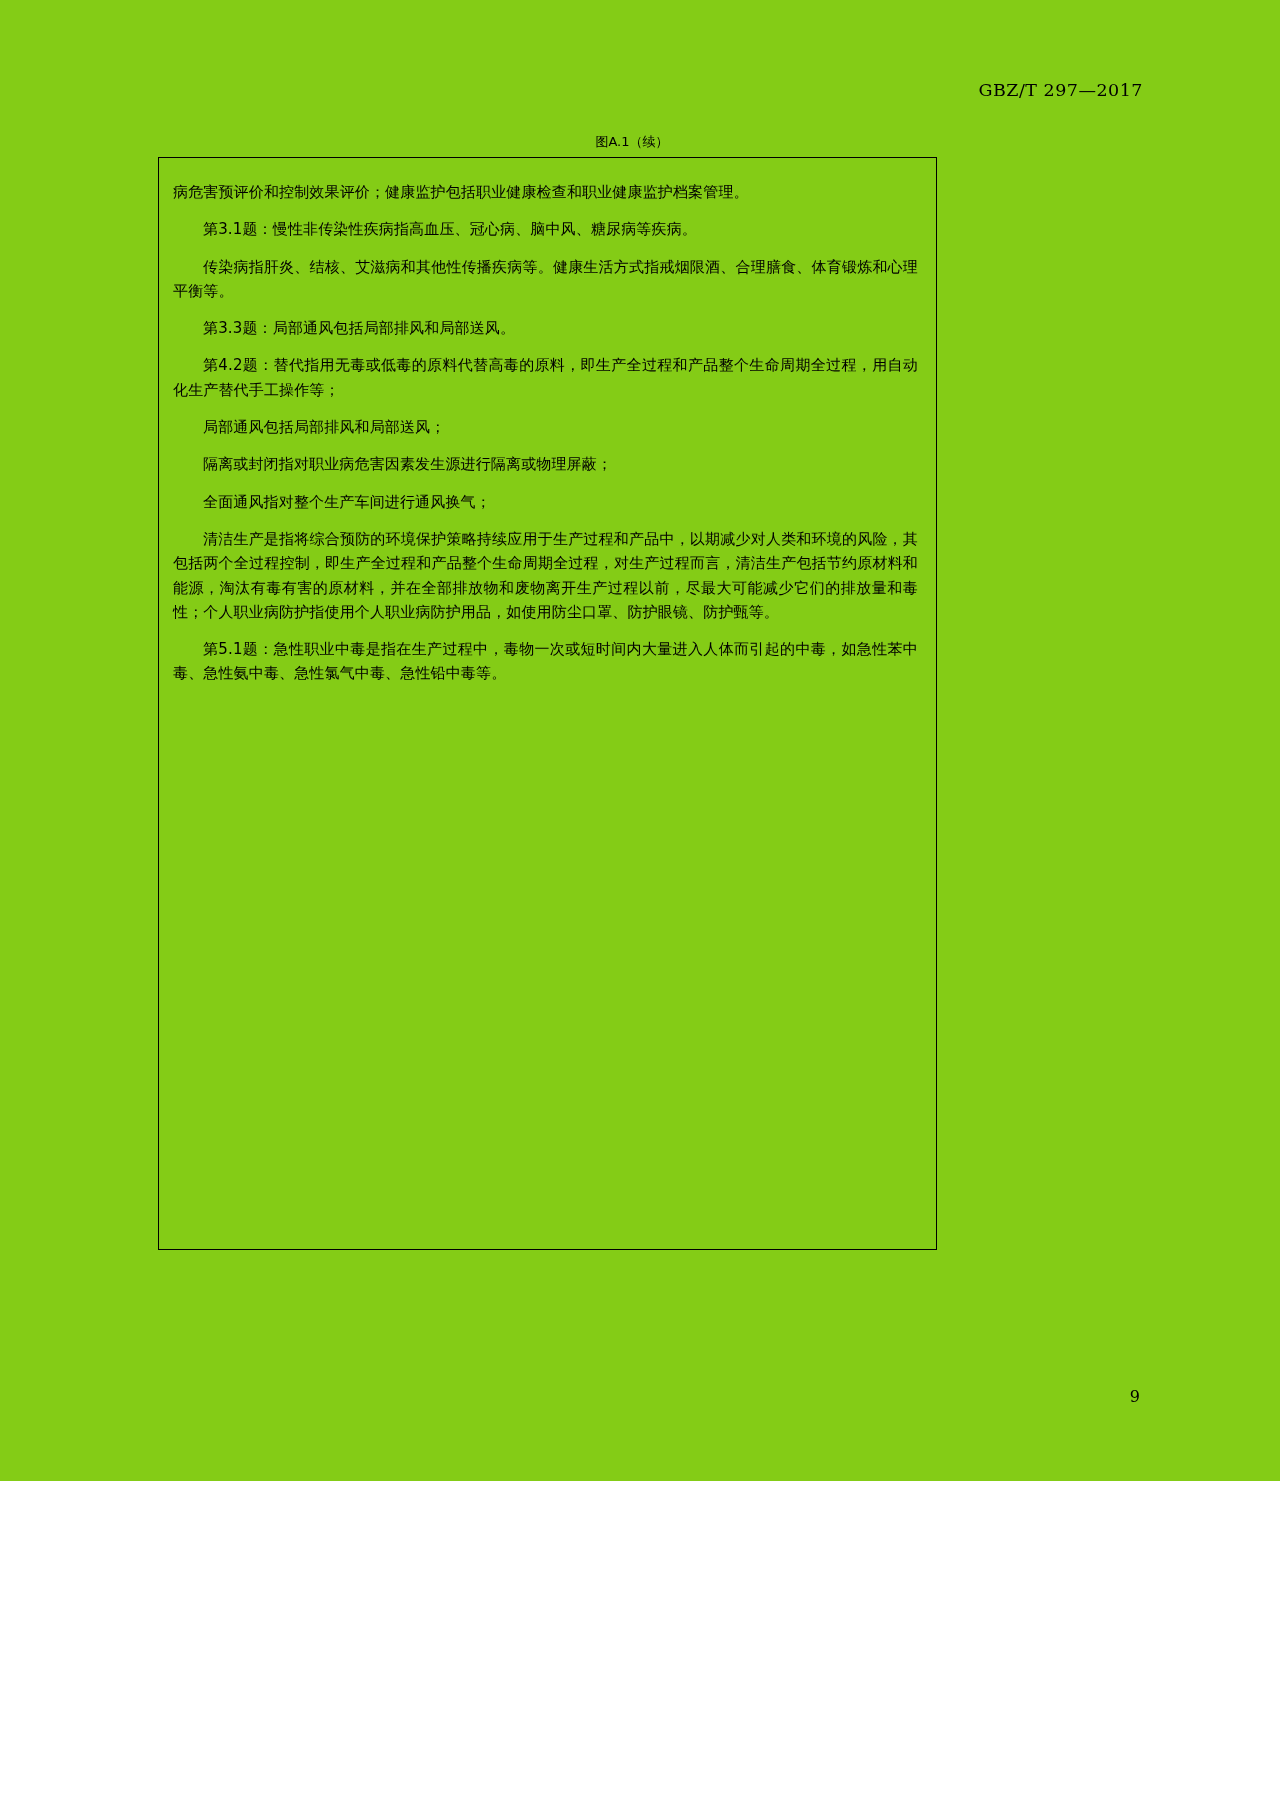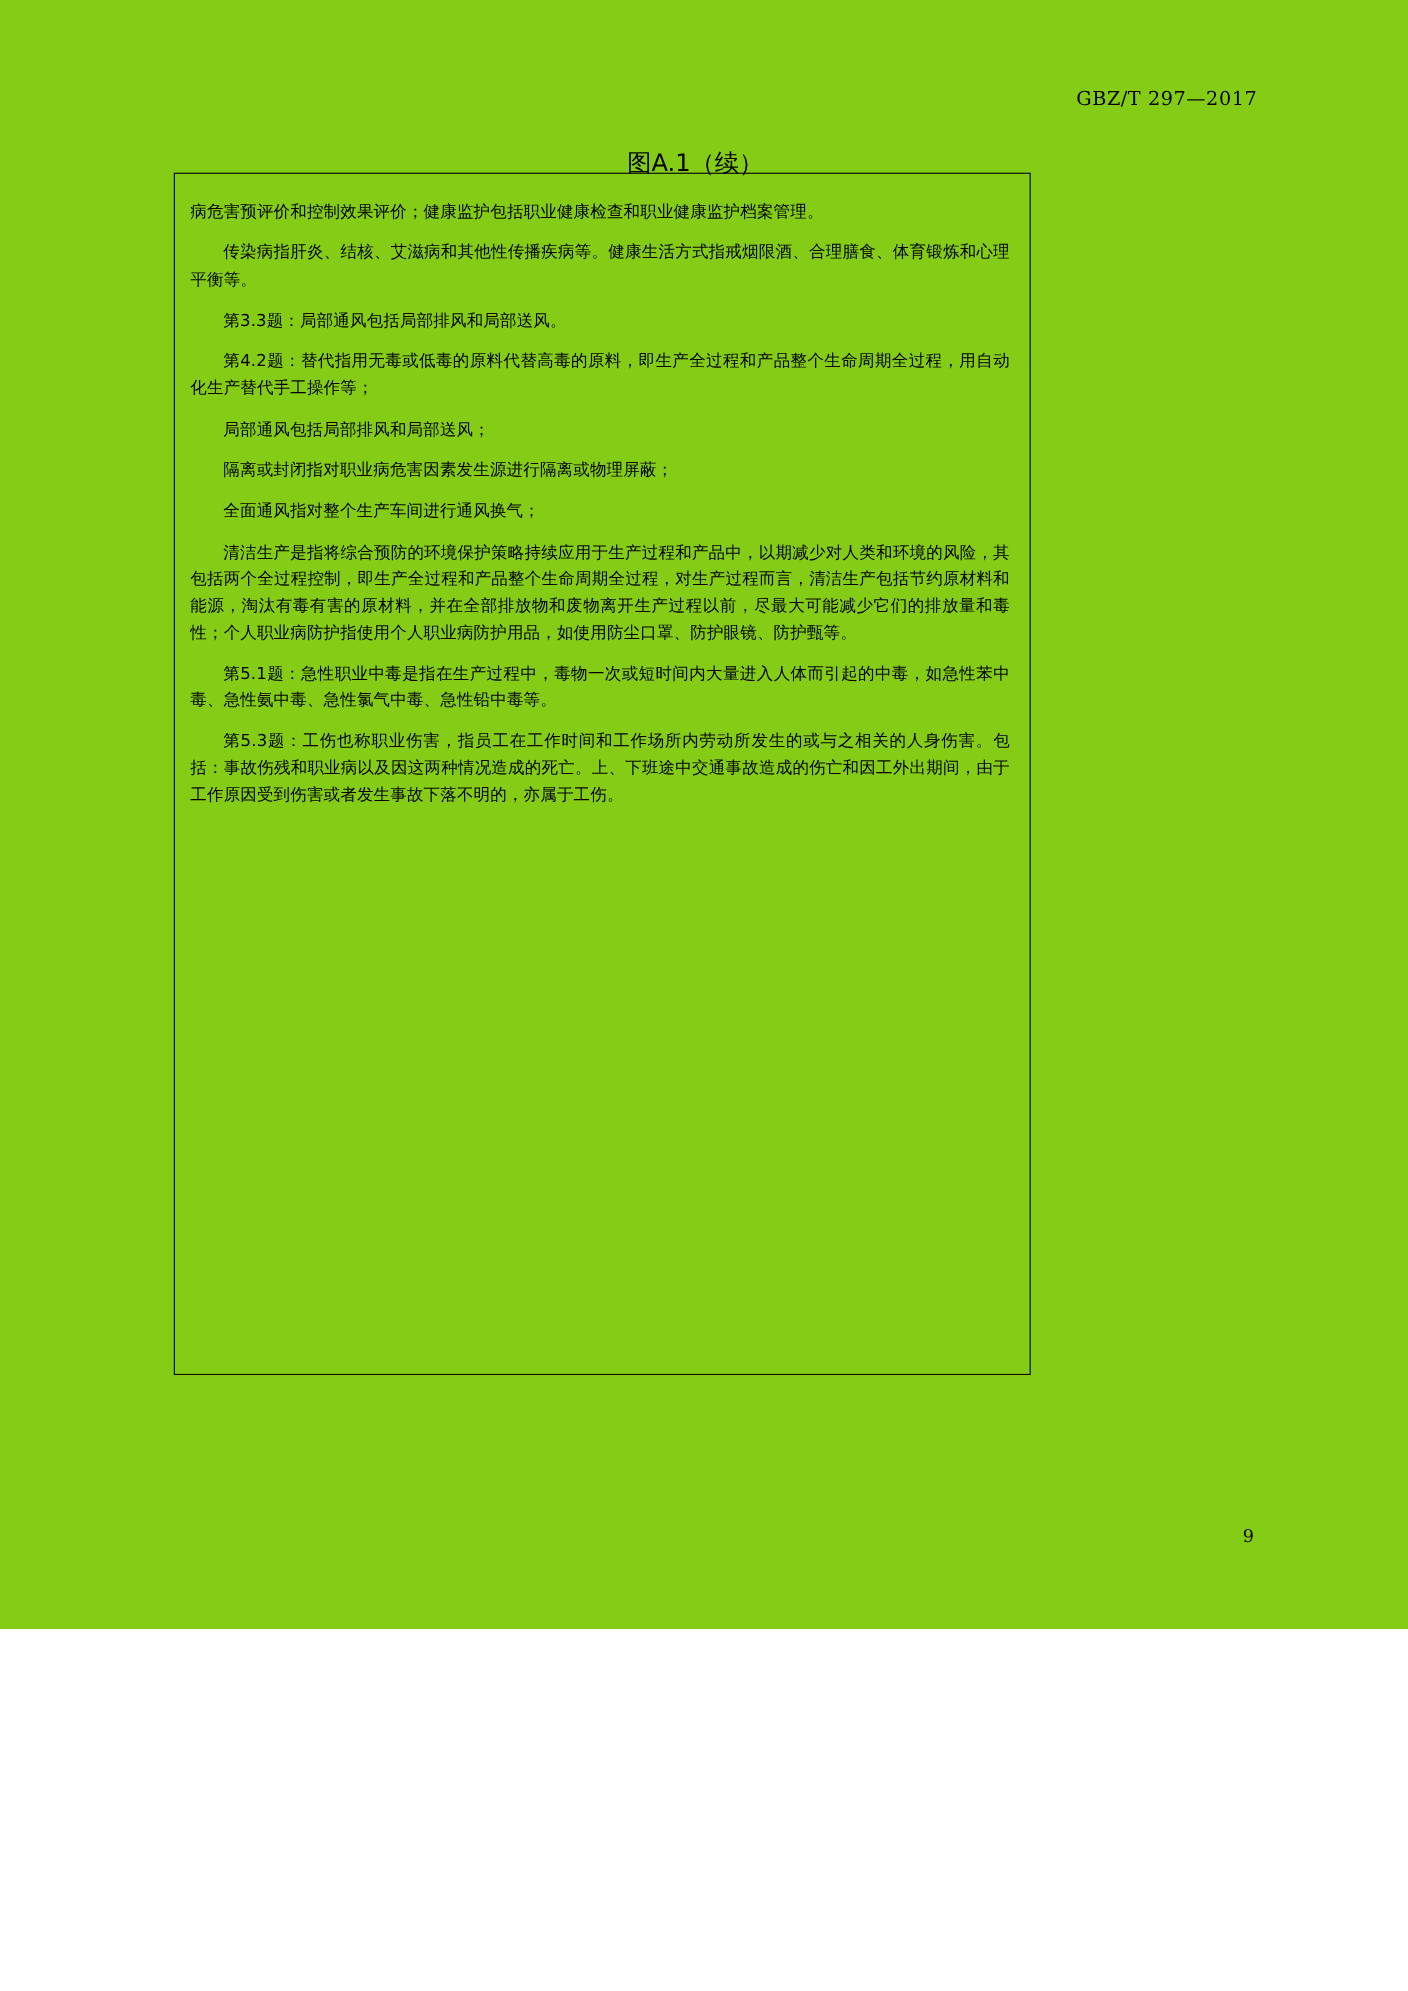--- a/index.html
+++ b/index.html
@@ -24,21 +24,21 @@
     letter-spacing: 0.5px;
     font-family: "DejaVu Serif", "Liberation Serif", serif;
     white-space: nowrap;
   }
   .fig-caption {
     position: absolute;
     top: 133px;
     left: 0;
     width: 1280px;
     text-align: center;
-    font-size: 22px;
+    font-size: 13px;
     font-family: "DejaVu Sans", "Liberation Sans", sans-serif;
   }
   .fig-caption .cap-inner {
     display: inline-block;
     transform: translateX(-8px);
   }
   .box {
     position: absolute;
     top: 157px;
     left: 158px;
@@ -76,26 +76,26 @@
 <div class="page">
 
   <div class="header-std">GBZ/T 297—2017</div>
 
   <div class="fig-caption">
     <span class="cap-inner">图A.1（续）</span>
   </div>
 
   <div class="box">
     <p class="para">病危害预评价和控制效果评价；健康监护包括职业健康检查和职业健康监护档案管理。</p>
+    <p class="para indent">第3.1题：慢性非传染性疾病指高血压、冠心病、脑中风、糖尿病等疾病。</p>
     <p class="para indent">传染病指肝炎、结核、艾滋病和其他性传播疾病等。健康生活方式指戒烟限酒、合理膳食、体育锻炼和心理平衡等。</p>
     <p class="para indent">第3.3题：局部通风包括局部排风和局部送风。</p>
     <p class="para indent">第4.2题：替代指用无毒或低毒的原料代替高毒的原料，即生产全过程和产品整个生命周期全过程，用自动化生产替代手工操作等；</p>
     <p class="para indent">局部通风包括局部排风和局部送风；</p>
     <p class="para indent">隔离或封闭指对职业病危害因素发生源进行隔离或物理屏蔽；</p>
     <p class="para indent">全面通风指对整个生产车间进行通风换气；</p>
     <p class="para indent">清洁生产是指将综合预防的环境保护策略持续应用于生产过程和产品中，以期减少对人类和环境的风险，其包括两个全过程控制，即生产全过程和产品整个生命周期全过程，对生产过程而言，清洁生产包括节约原材料和能源，淘汰有毒有害的原材料，并在全部排放物和废物离开生产过程以前，尽最大可能减少它们的排放量和毒性；个人职业病防护指使用个人职业病防护用品，如使用防尘口罩、防护眼镜、防护甄等。</p>
     <p class="para indent">第5.1题：急性职业中毒是指在生产过程中，毒物一次或短时间内大量进入人体而引起的中毒，如急性苯中毒、急性氨中毒、急性氯气中毒、急性铅中毒等。</p>
-    <p class="para indent last">第5.3题：工伤也称职业伤害，指员工在工作时间和工作场所内劳动所发生的或与之相关的人身伤害。包括：事故伤残和职业病以及因这两种情况造成的死亡。上、下班途中交通事故造成的伤亡和因工外出期间，由于工作原因受到伤害或者发生事故下落不明的，亦属于工伤。</p>
   </div>
 
   <div class="page-number">9</div>
 
 </div>
 
 </body></html>

